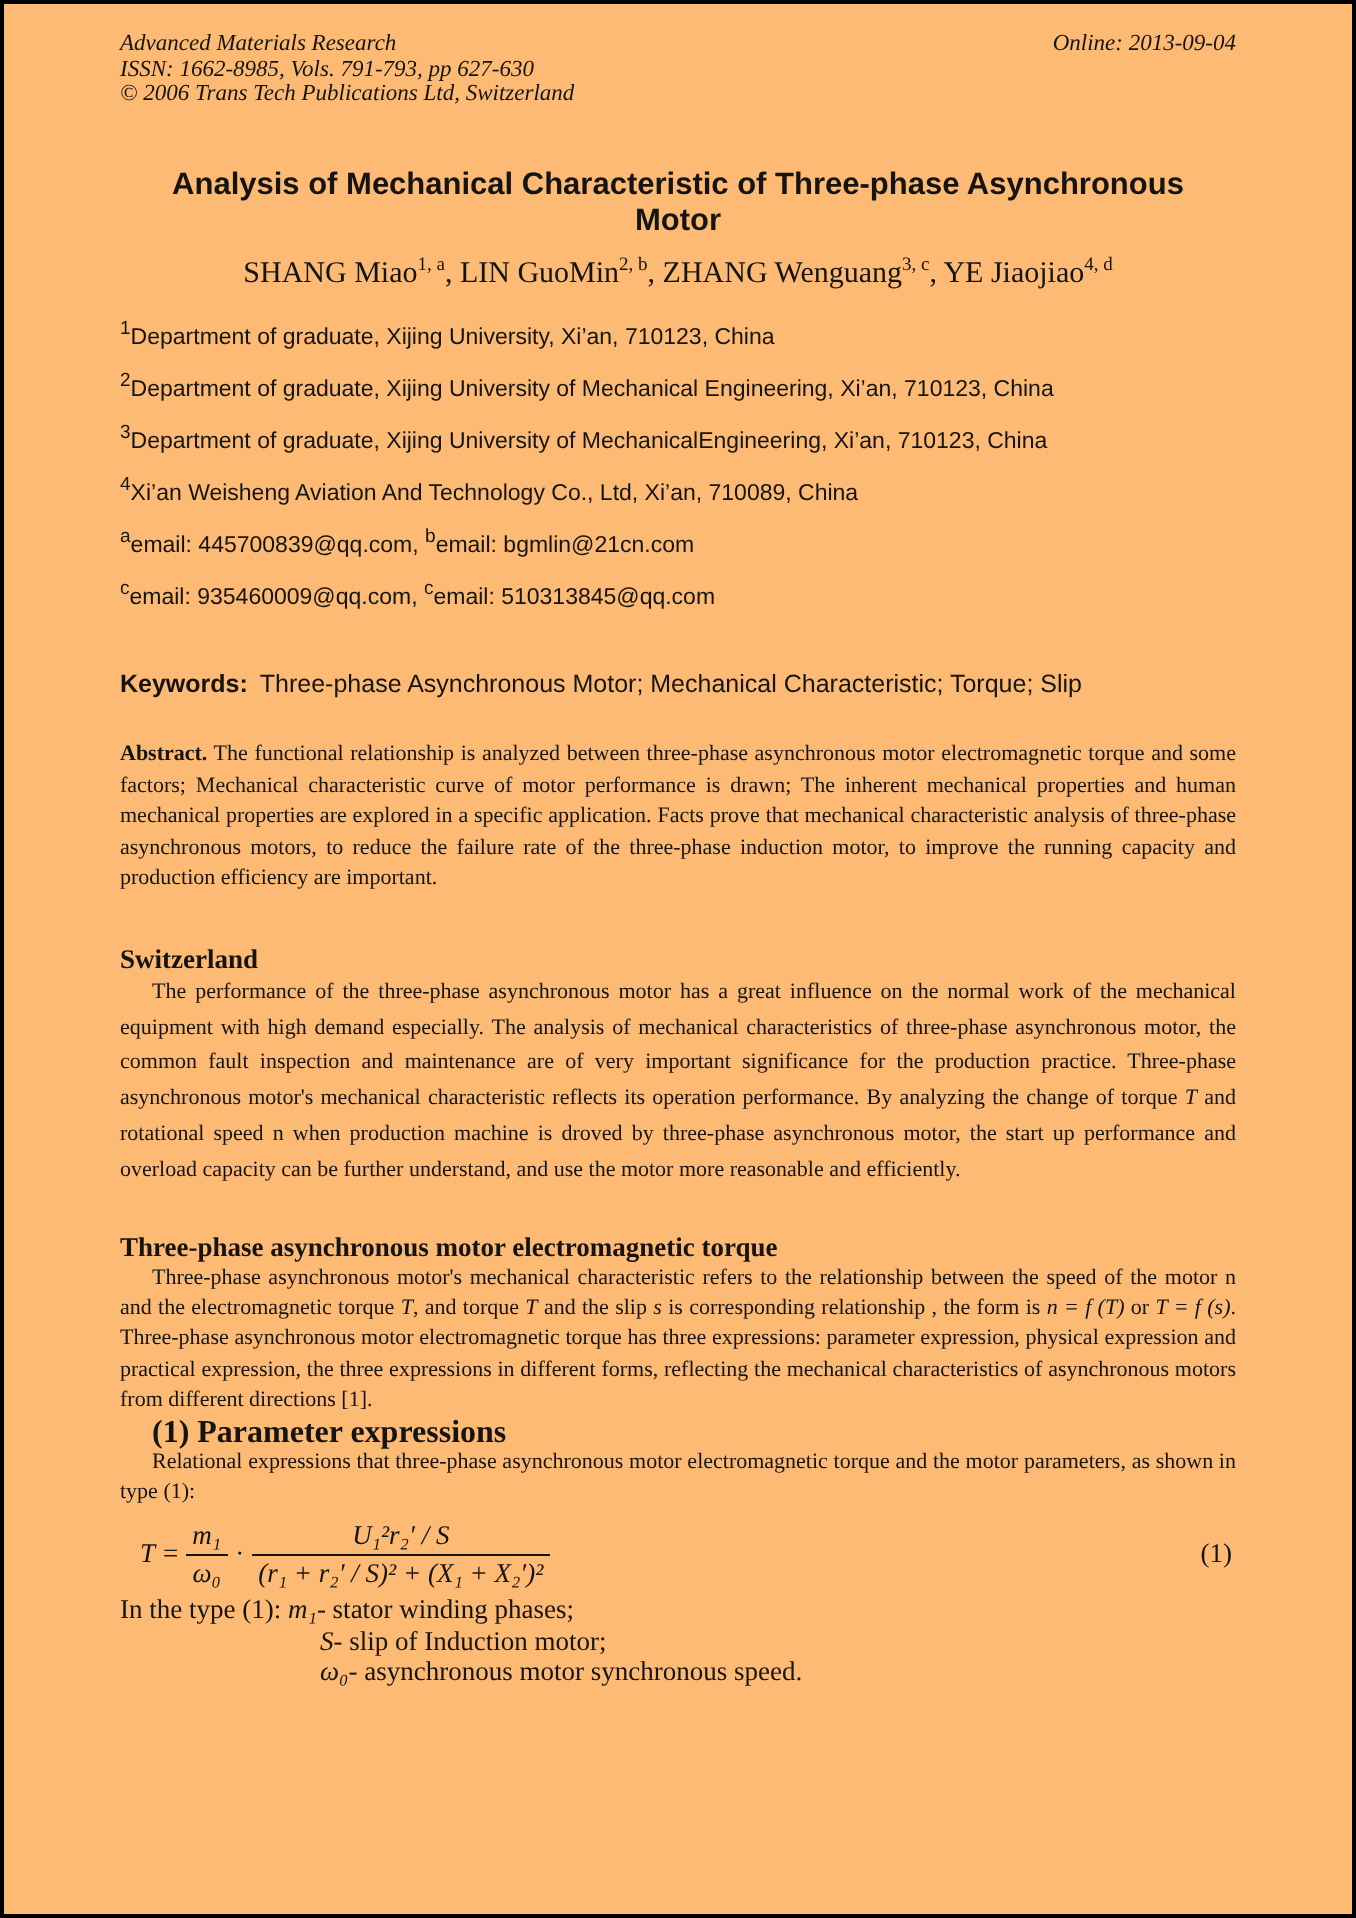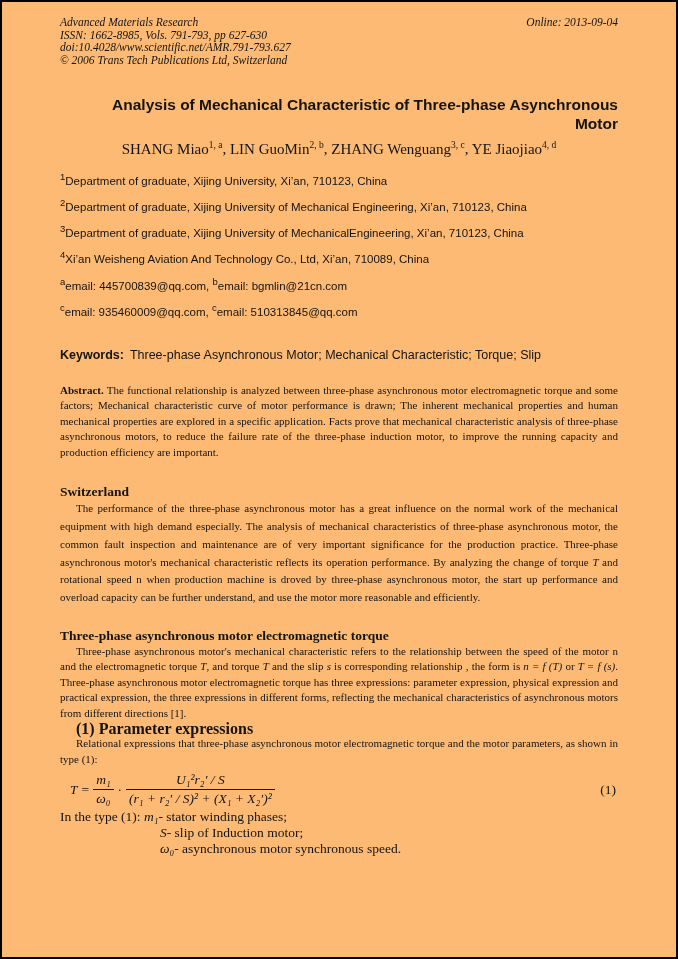--- a/index.html
+++ b/index.html
@@ -9,21 +9,21 @@
     font-family:"Liberation Serif", serif;
     padding:14px 58px 0 58px; overflow:hidden; position:relative;
   }
   
   .hdr { display:flex; justify-content:space-between;
          font-style:italic; font-size:11.5px; line-height:12.5px; }
   .hdr-left div { white-space:nowrap; }
   .hdr-right { white-space:nowrap; }
   
   .title { font-family:"Liberation Sans", sans-serif; font-weight:bold;
-           font-size:15.5px; line-height:18.5px; text-align:right;
+           font-size:15.5px; line-height:18.5px; text-align:center;
            margin:30px 0 0 0; }
   .authors { font-family:Liberation Serif, serif; font-size:15px;
              text-align:center; margin-top:7px; }
   .authors sup, .affil sup { font-size:9.5px; }
   .affils { margin-top:8px; }
   .affil { font-family:Liberation Sans, sans-serif; font-size:11.5px;
            line-height:22.3px; text-align:left; }
   
   .keywords { font-family:"Liberation Sans", sans-serif; font-size:12.5px;
               margin-top:25px; }
@@ -54,21 +54,20 @@
 </style>
 </head>
 <body>
 
 <div class="page">
 
   <div class="hdr">
     <div class="hdr-left">
       <div>Advanced Materials Research</div>
       <div>ISSN: 1662-8985, Vols. 791-793, pp 627-630</div>
-      <div>doi:10.4028/www.scientific.net/AMR.791-793.627</div>
       <div>© 2006 Trans Tech Publications Ltd, Switzerland</div>
     </div>
     <div class="hdr-right">Online: 2013-09-04</div>
   </div>
 
   <div class="title">
     <span>Analysis of Mechanical Characteristic of Three-phase Asynchronous</span><br>
     <span>Motor</span>
   </div>
 

